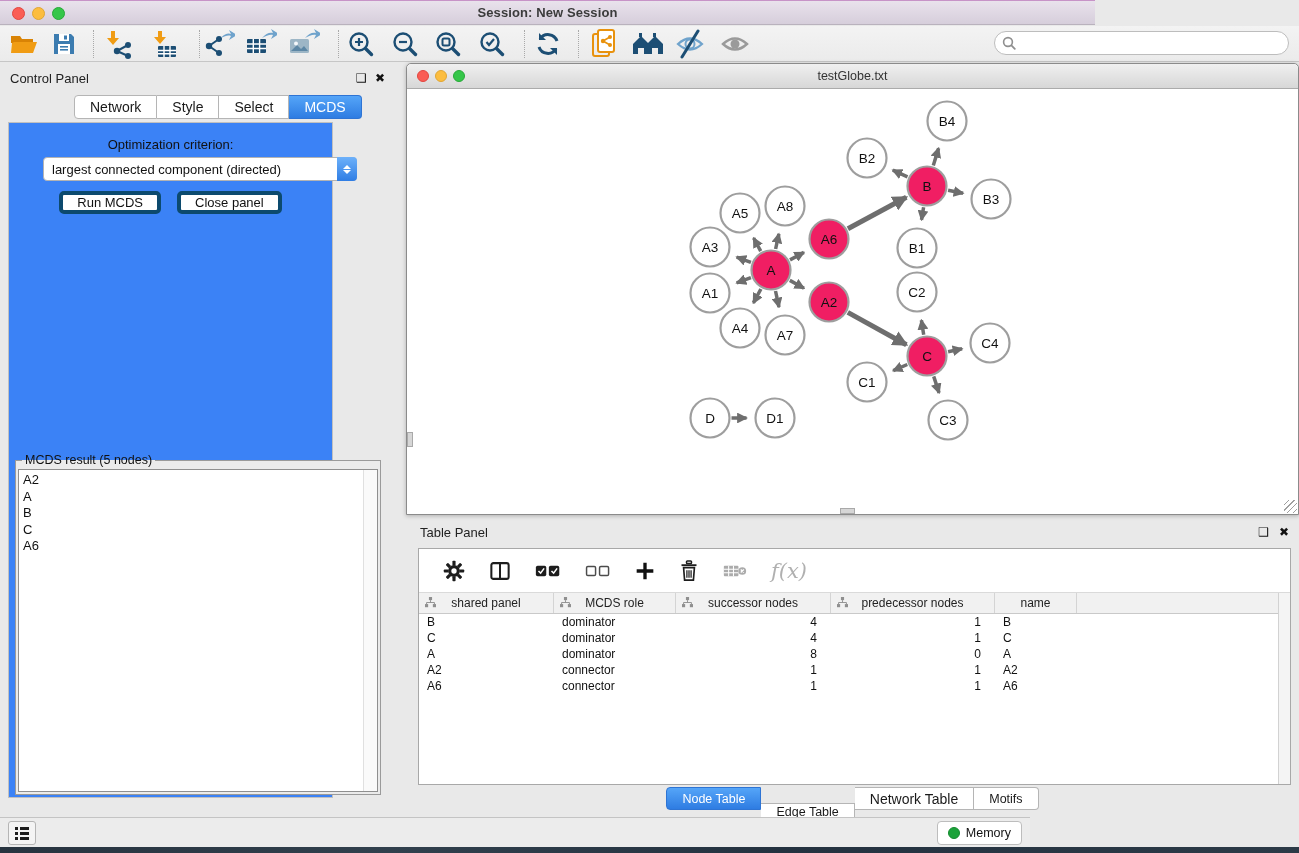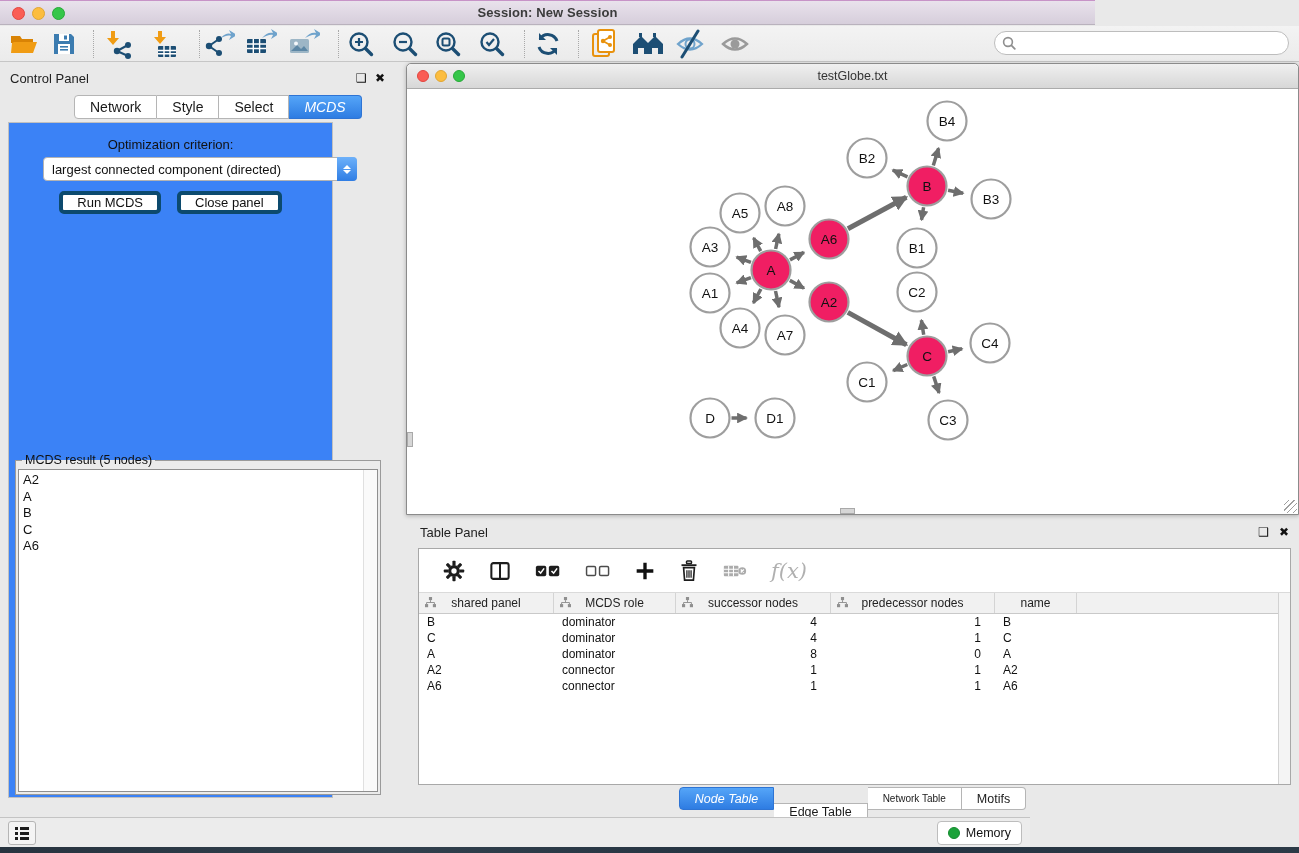--- a/index.html
+++ b/index.html
@@ -33,21 +33,21 @@
   
   .control-panel { position:absolute; left:0; top:62px; width:392px; height:755px; background:#e9e9e9; }
   .panel-title { font-size:13px; color:#222; }
   .win-glyph { font-size:12px; color:#111; line-height:14px; cursor:default; }
 
   .seg-tabs { position:absolute; display:flex; height:24px; }
   .seg-btn { height:24px; padding:0 15px; background:#fff; border:1px solid #b5b5b5;
     border-left:none; font-size:14px; color:#1a1a1a; display:flex; align-items:center; cursor:default; }
   .seg-btn:first-child { border-left:1px solid #b5b5b5; border-radius:4px 0 0 4px; }
   .seg-btn:last-child { border-radius:0 4px 4px 0; }
-  .seg-btn.active { background:linear-gradient(#55a5f8,#2e7ce2); border-color:#2e74d4; color:#fff;font-style:italic; }
+  .seg-btn.active { background:linear-gradient(#55a5f8,#2e7ce2); border-color:#2e74d4; color:#fff; }
 
   .cp-content { position:absolute; left:8px; top:60px; width:325px; height:676px;
     background:#3b82f6; border:1px solid #c0c0c0; }
   .opt-label { position:absolute; top:14px; left:0; right:0; text-align:center; font-size:13px; color:#111; }
   .dropdown { position:absolute; left:34px; top:34px; width:314px; height:24px; background:#fff;
     border:1px solid #b3b3b3; border-radius:4px; display:flex; align-items:center; cursor:default; }
   .dropdown .dd-text { flex:1; font-size:13px; color:#111; padding-left:8px; white-space:nowrap; }
   .dropdown .stepper { width:20px; height:24px; margin:-1px -1px -1px 0; border-radius:0 4px 4px 0;
     background:linear-gradient(#6db1fa,#2f7de4); display:flex; flex-direction:column;
     align-items:center; justify-content:center; gap:1px; }
@@ -592,21 +592,21 @@
             <div class="td right" style="width: 155px;">1</div>
             <div class="td right" style="width: 164px;">1</div>
             <div class="td left" style="width: 82px;">A6</div>
           </div>
         </div>
       <div class="tbl-vtrack"></div>
     </div>
     <div class="tp-tabs" id="table-tabs">
         <div class="seg-btn active" style="font-size: 12.5px; height: 23px;">Node Table</div>
         <div class="seg-btn" style="font-size: 12.5px; height: 18px; margin-top: 16px;">Edge Table</div>
-        <div class="seg-btn" style="font-size: 10px; height: 23px;">Network Table</div>
+        <div class="seg-btn" style="font-size: 14px; height: 23px;">Network Table</div>
         <div class="seg-btn" style="font-size: 12.5px; height: 23px;">Motifs</div>
       </div>
   </div>
 
   <div class="statusbar">
     <div class="sb-left-btn">
       <svg width="16" height="16" viewBox="0 0 16 16">
           <g fill="#1d1d1d">
             <rect x="1" y="2" width="3" height="3"></rect>
             <rect x="6" y="2" width="9" height="3"></rect>

